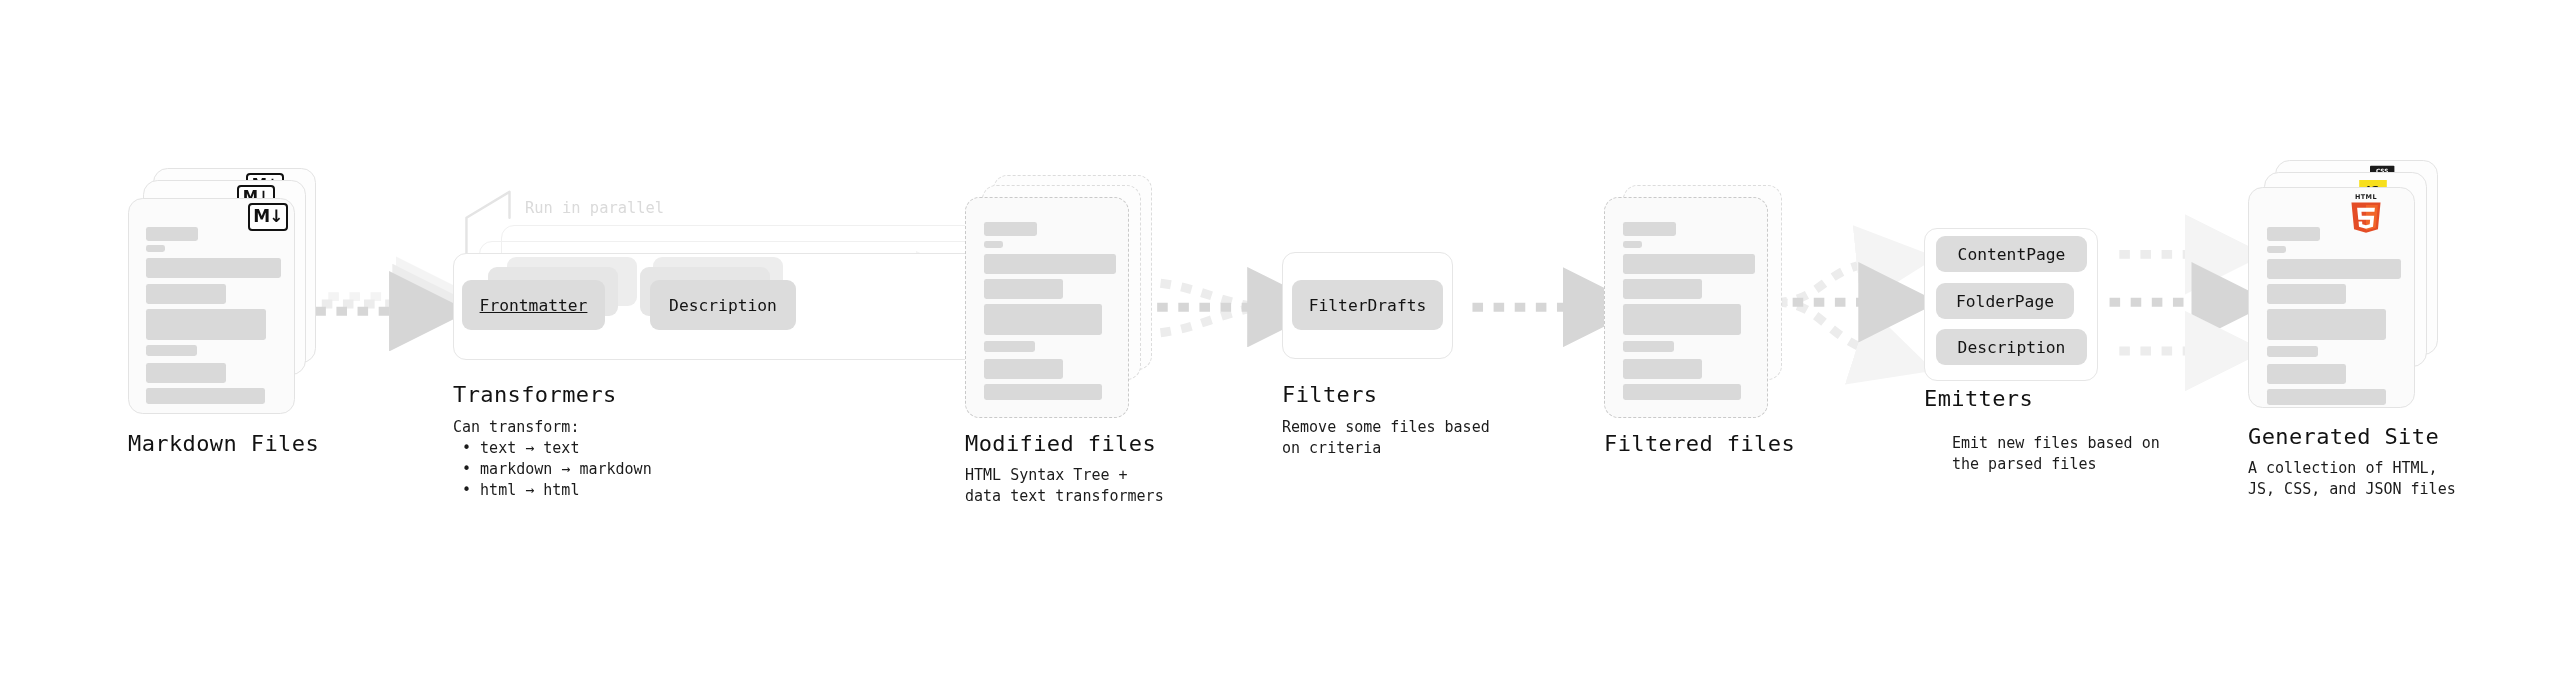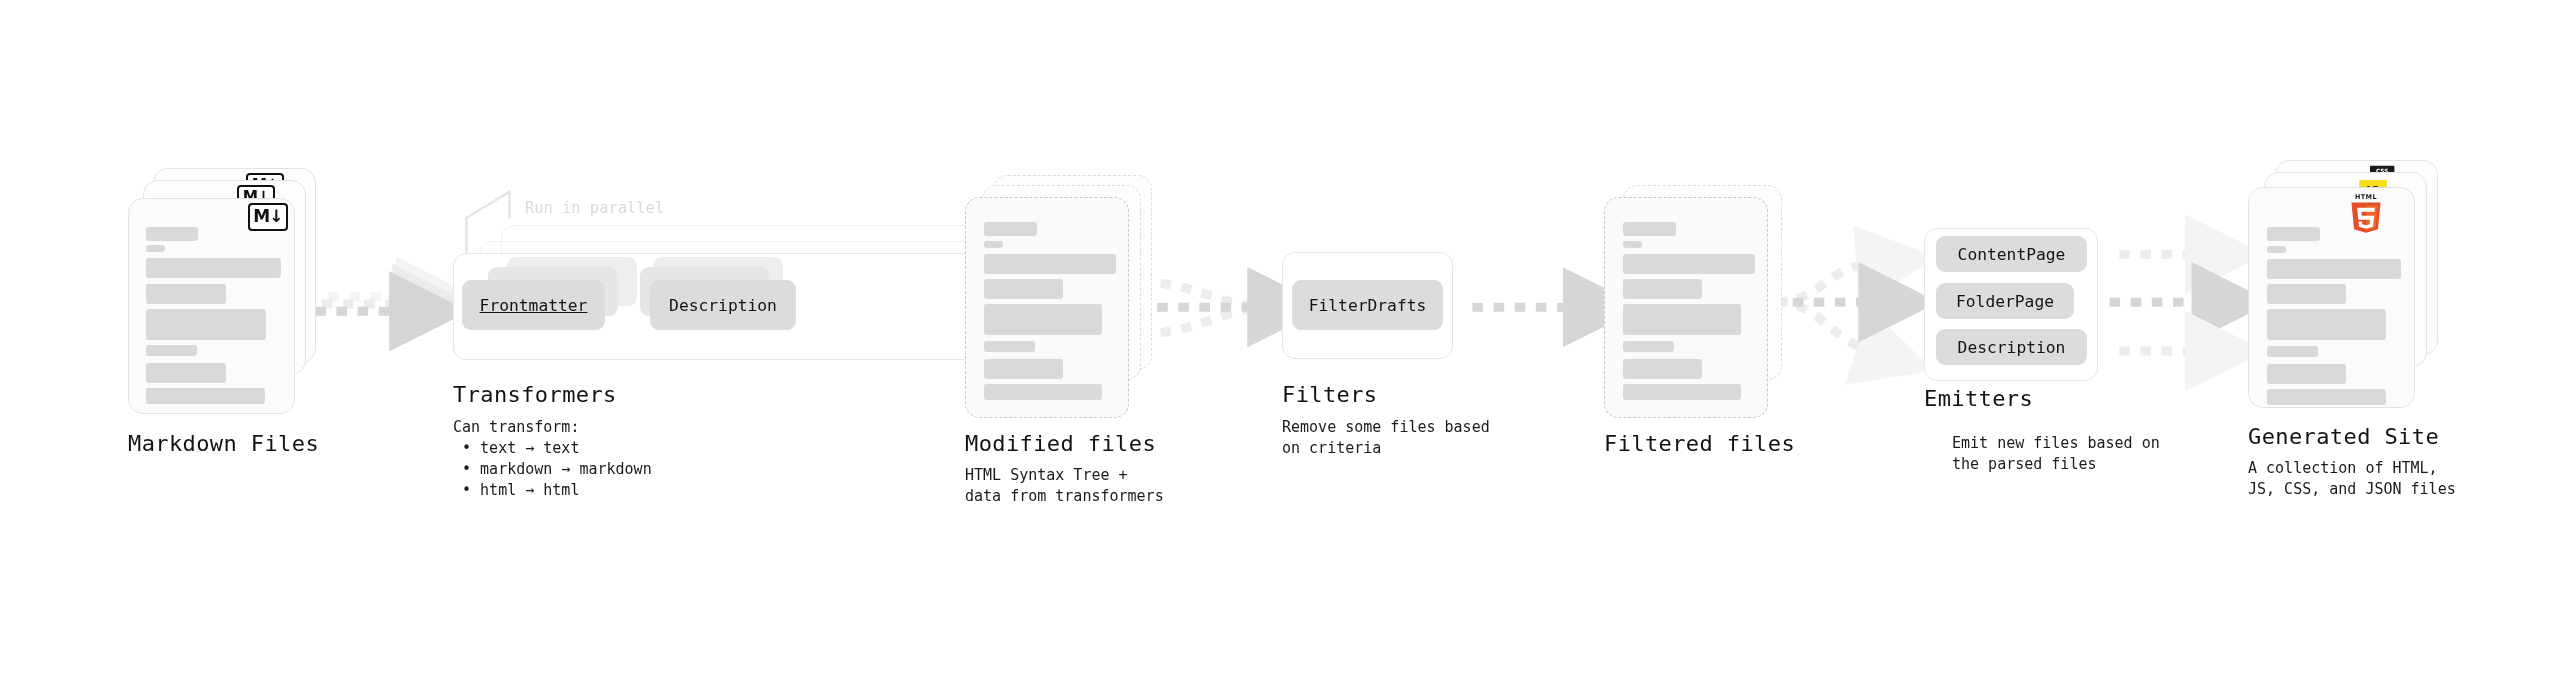--- a/index.html
+++ b/index.html
@@ -215,21 +215,21 @@
       <div class="bar" style="left:18px;top:56px;width:132px;height:19.5px;"></div>
       <div class="bar" style="left:18px;top:81px;width:79px;height:19.5px;"></div>
       <div class="bar" style="left:18px;top:106px;width:118px;height:31px;"></div>
       <div class="bar" style="left:18px;top:143px;width:51px;height:11.4px;"></div>
       <div class="bar" style="left:18px;top:161px;width:79px;height:19.5px;"></div>
       <div class="bar" style="left:18px;top:186px;width:118px;height:16.3px;"></div>
     </div>
 
     <div class="cap-title" style="left:965px;top:431px;">Modified files</div>
     <div class="cap-sub" style="left:965px;top:465px;">HTML Syntax Tree +
-data from transformers</div>
+data text transformers</div>
   </div>
 
   <div>
     <div class="groupbox" style="left:1282px;top:252px;width:171px;height:107px;"></div>
     <div class="chip" style="left:1292px;top:280px;width:151px;height:50px;">
       <span>FilterDrafts</span>
     </div>
     <div class="cap-title" style="left:1282px;top:382px;">Filters</div>
     <div class="cap-sub" style="left:1282px;top:417px;">Remove some files based
 on criteria</div>

